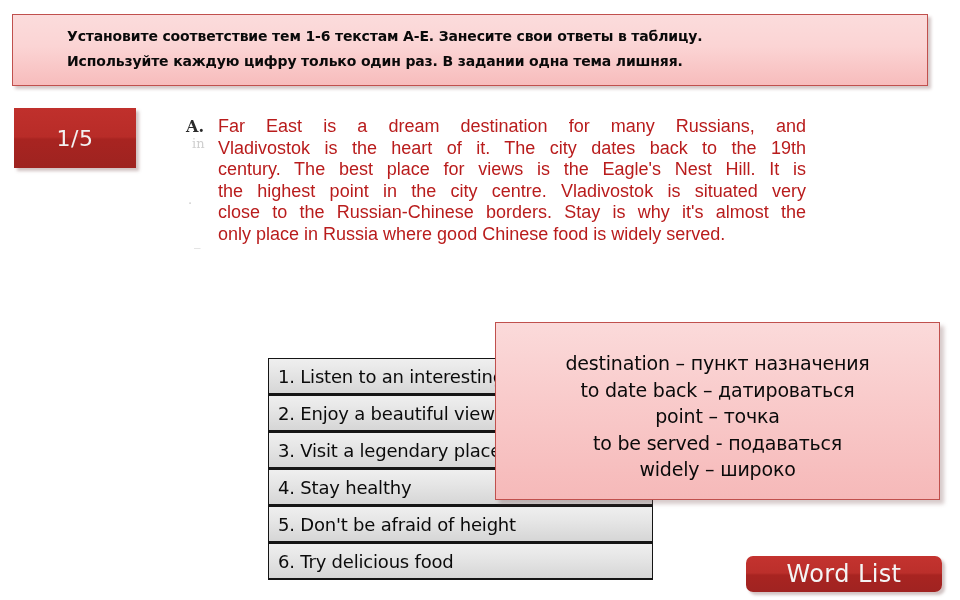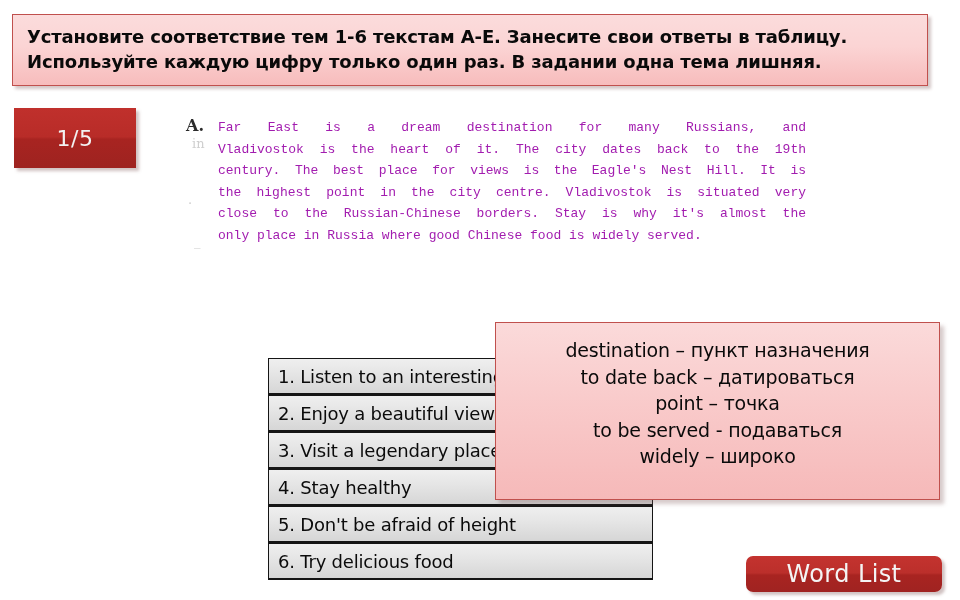--- a/index.html
+++ b/index.html
@@ -23,26 +23,27 @@
     width: 916px;
     height: 72px;
     box-sizing: border-box;
     background: linear-gradient(to bottom, #fbdcdc 0%, #fbd4d4 45%, #f7bcbc 100%);
     border: 1.5px solid #c0504d;
     box-shadow: 3px 3px 3px rgba(120, 80, 80, 0.32);
     padding: 9px 14px 0 14px;
   }
   .instruction-line {
     font-family: "DejaVu Sans", sans-serif;
-    font-size: 18px;
+    font-size: 14px;
     font-weight: 600;
     color: #0a0a0a;
     line-height: 25px;
     white-space: nowrap;
     letter-spacing: -0.15px;
+    margin-left: 40px;
   }
 
   
   .counter-badge {
     position: absolute;
     left: 14px;
     top: 108px;
     width: 122px;
     height: 60px;
     background: linear-gradient(to bottom, #c0302c 0%, #b82c28 48%, #a82421 52%, #9e2320 100%);
@@ -75,23 +76,23 @@
     font-size: 16px;
     font-weight: bold;
     color: #2b2b2b;
     width: 32px;
     flex: 0 0 32px;
   }
   .passage-body {
     flex: 1;
   }
   .passage-line {
-    font-family: Liberation Mono, monospace;
-    font-size: 13px;
-    color: #a21caf;
+    font-family: Liberation Sans, sans-serif;
+    font-size: 18px;
+    color: #b91c1c;
     line-height: 21.5px;
     text-align: justify;
     text-align-last: justify;
     white-space: nowrap;
   }
   .passage-line.last {
     text-align-last: left;
   }
   
   .scan-artifact {
@@ -133,21 +134,21 @@
   .vocab-popup {
     position: absolute;
     left: 495px;
     top: 322px;
     width: 445px;
     height: 178px;
     box-sizing: border-box;
     background: linear-gradient(to bottom, #fbdada 0%, #f9cccc 40%, #f6b9b9 100%);
     border: 1.5px solid #c0504d;
     box-shadow: 4px 4px 4px rgba(120, 80, 80, 0.30);
-    padding-top: 14px;
+    padding-top: 27px;
     display: flex;
     flex-direction: column;
     align-items: center;
     justify-content: flex-start;
   }
   .vocab-line {
     font-family: "DejaVu Sans", sans-serif;
     font-size: 19px;
     color: #0a0a0a;
     line-height: 26.5px;

